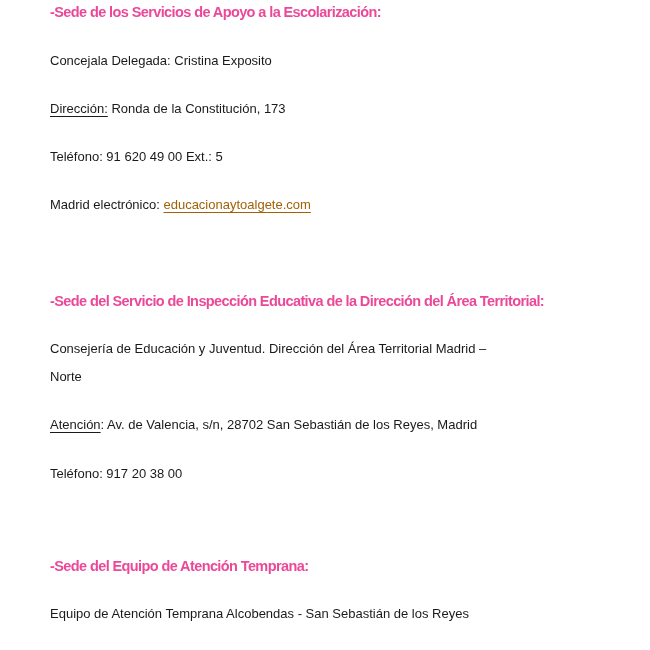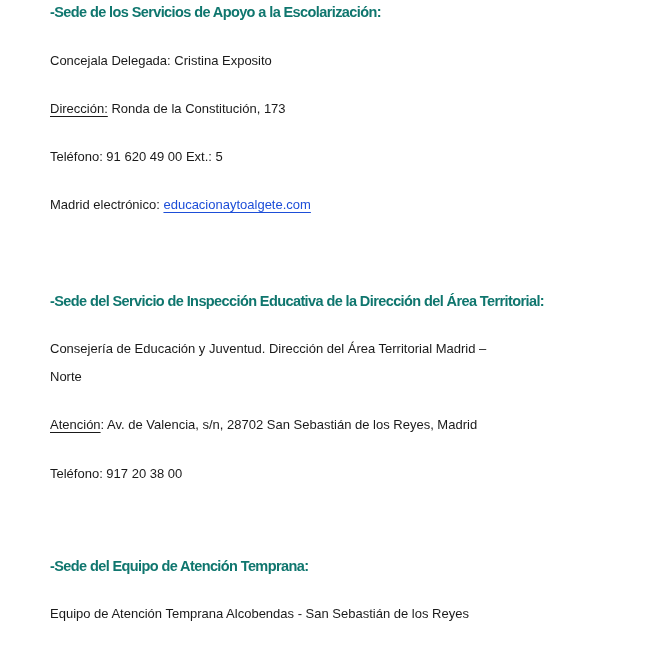--- a/index.html
+++ b/index.html
@@ -1,23 +1,23 @@
 <!DOCTYPE html>
 <html><head>
 <meta charset="utf-8">
 <style>
   html, body { margin: 0; padding: 0; background: #ffffff; }
   body { width: 650px; height: 650px; overflow: hidden; position: relative;
          font-family: "Liberation Sans", sans-serif; color: #1a1a1a; }
   .line { position: absolute; left: 50px; white-space: nowrap; }
-  .heading { font-weight: bold; font-size: 14.5px; letter-spacing: -0.6px; color: #0f766e; }
+  .heading { font-weight: bold; font-size: 14.5px; letter-spacing: -0.6px; color: #ec4899; }
   .body { font-size: 13px; }
   .small { font-size: 13px; }
   .ul { text-decoration: underline; text-underline-offset: 3px; }
-  .link { color: #1d4ed8; text-decoration: underline; text-underline-offset: 3px; }
+  .link { color: #a16207; text-decoration: underline; text-underline-offset: 3px; }
 </style>
 </head>
 <body>
 
 <div>
 
   <div class="line heading" style="top:4px">-Sede de los Servicios de Apoyo a la Escolarización:</div>
   <div class="line body" style="top:53px">Concejala Delegada: Cristina Exposito</div>
   <div class="line body" style="top:101px">
     <span class="ul">Dirección:</span><span> Ronda de la Constitución, 173</span>

